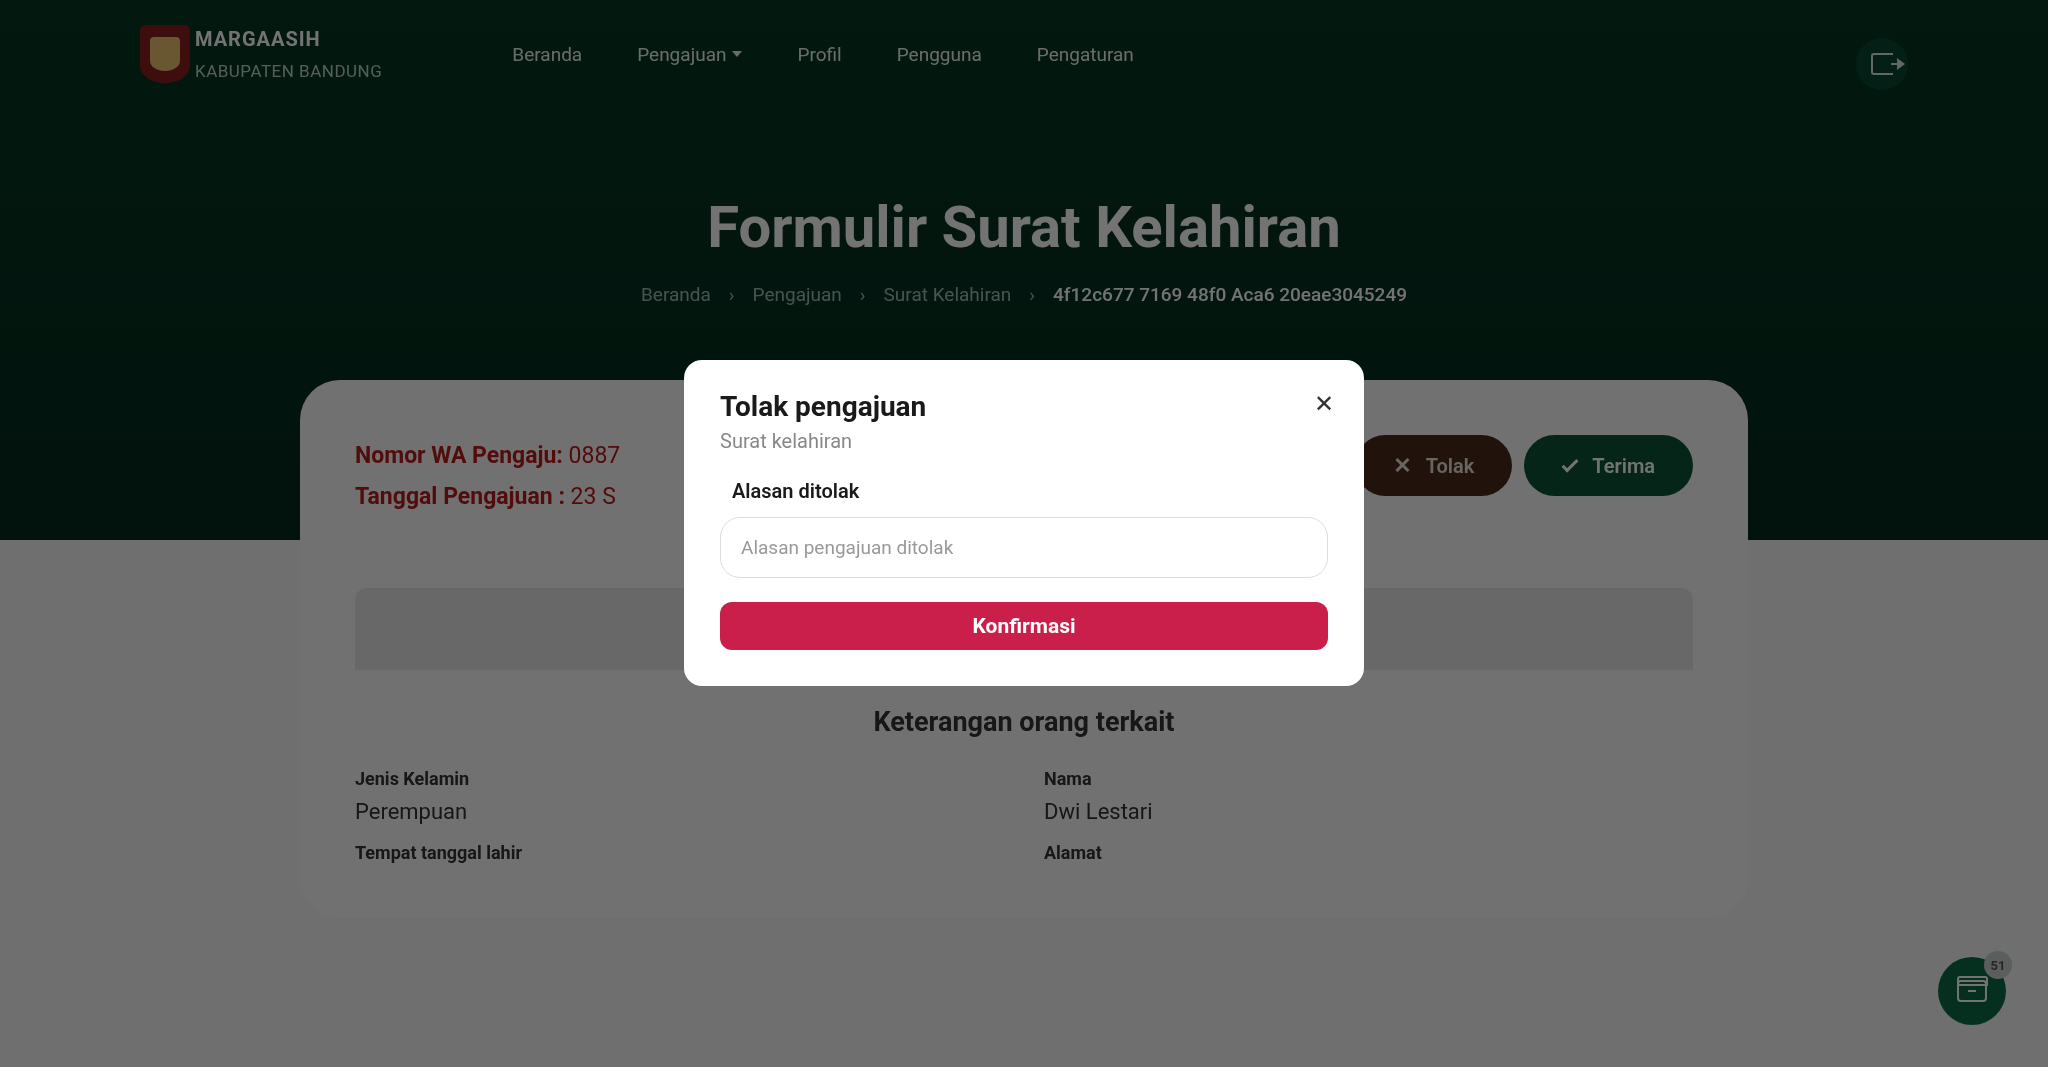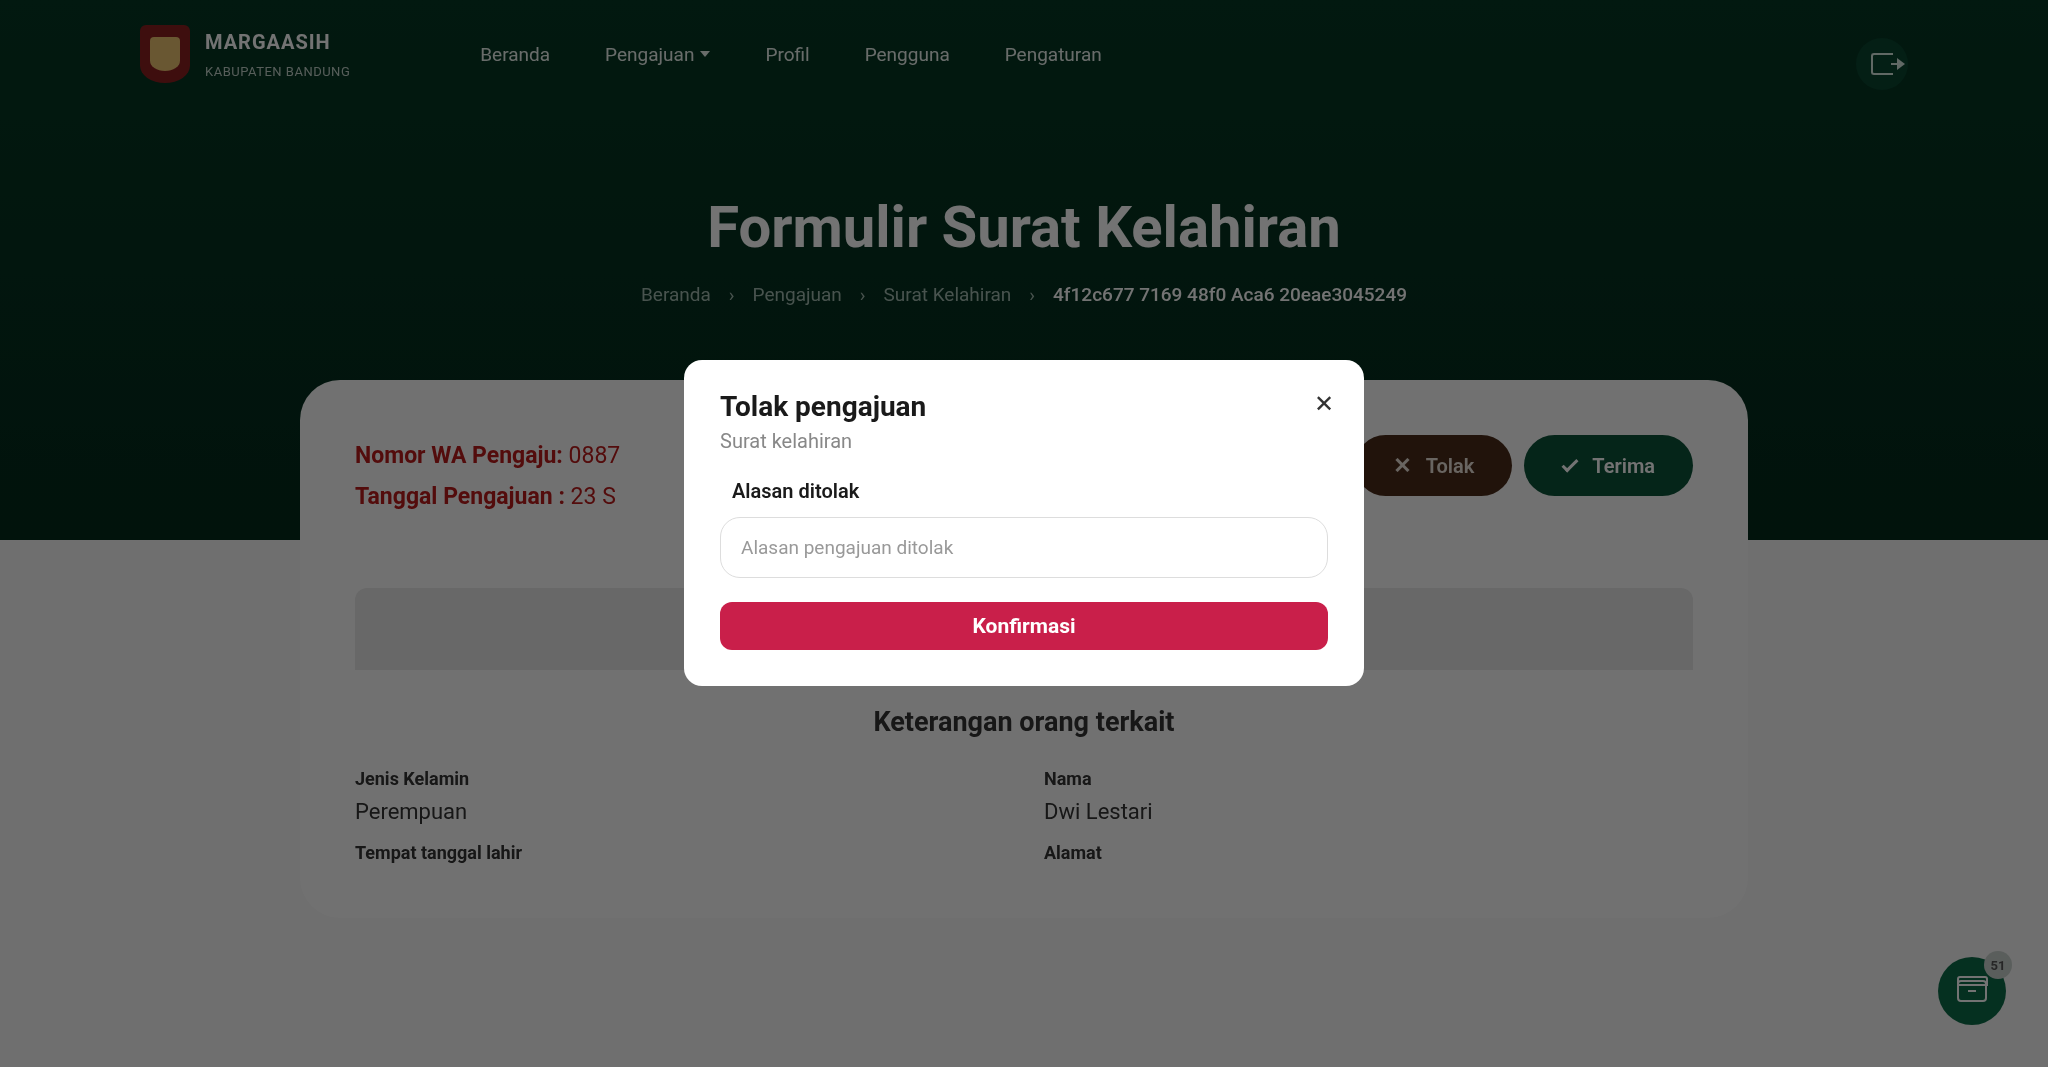--- a/index.html
+++ b/index.html
@@ -7,38 +7,38 @@
     
     .header {
       background: linear-gradient(180deg, #063824 0%, #042a1b 100%);
       height: 540px;
       padding: 25px 140px;
       position: relative;
     }
     
     .nav-row { display: flex; align-items: center; gap: 50px; }
     
-    .logo-block { display: flex; align-items: center; gap: 15px; }
+    .logo-block { display: flex; align-items: center; gap: 5px; }
     .logo-shield {
       width: 50px; height: 58px;
       background: #8b2020;
       border-radius: 6px 6px 50% 50% / 6px 6px 30% 30%;
       position: relative;
     }
     .logo-shield::after {
       content: '';
       position: absolute;
       left: 50%; top: 50%;
       transform: translate(-50%, -50%);
       width: 30px; height: 34px;
       background: #e8c070;
       border-radius: 4px 4px 50% 50% / 4px 4px 30% 30%;
     }
     .logo-text-main { color: #fff; font-weight: 700; font-size: 20px; letter-spacing: 1px; }
-    .logo-text-sub { color: #c0d0c8; font-size: 13px; letter-spacing: 0.5px; margin-top: 10px; }
+    .logo-text-sub { color: #c0d0c8; font-size: 17px; letter-spacing: 0.5px; margin-top: 10px; }
     
     .nav-links { display: flex; gap: 55px; margin-left: 80px; }
     .nav-link { color: #e8f0ec; font-size: 19px; cursor: pointer; display: flex; align-items: center; gap: 6px; }
     .chevron-down { display: inline-block; width: 0; height: 0; border-left: 5px solid transparent; border-right: 5px solid transparent; border-top: 6px solid #e8f0ec; }
     
     .logout-circle {
       position: absolute; right: 140px; top: 38px;
       width: 52px; height: 52px; border-radius: 50%;
       background: #0a4530;
       display: flex; align-items: center; justify-content: center;

